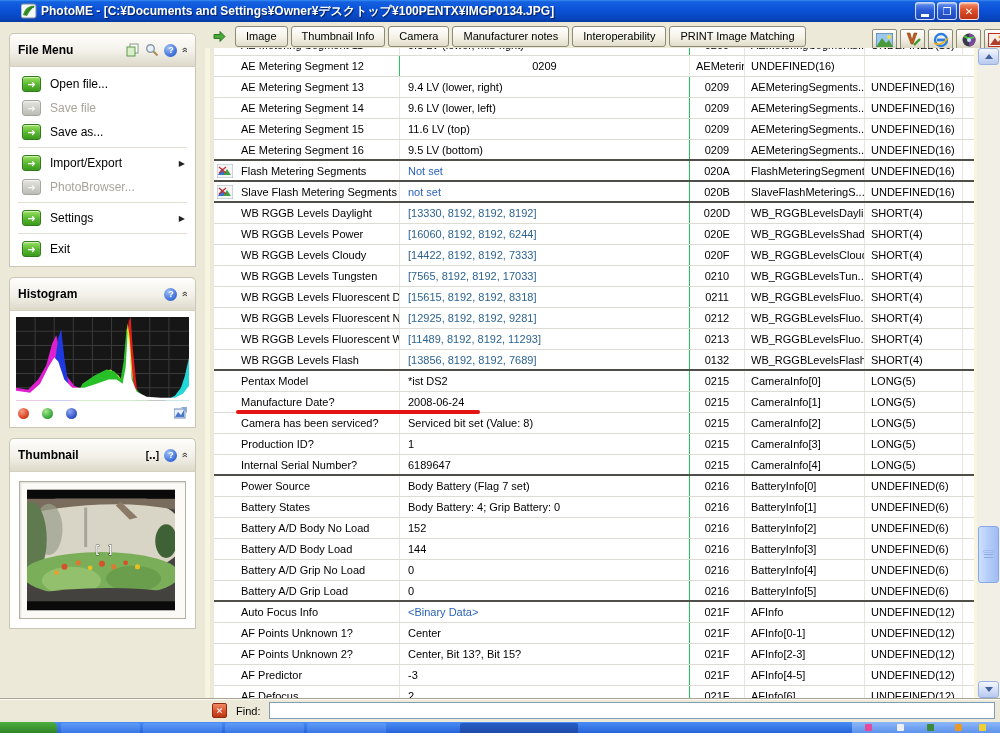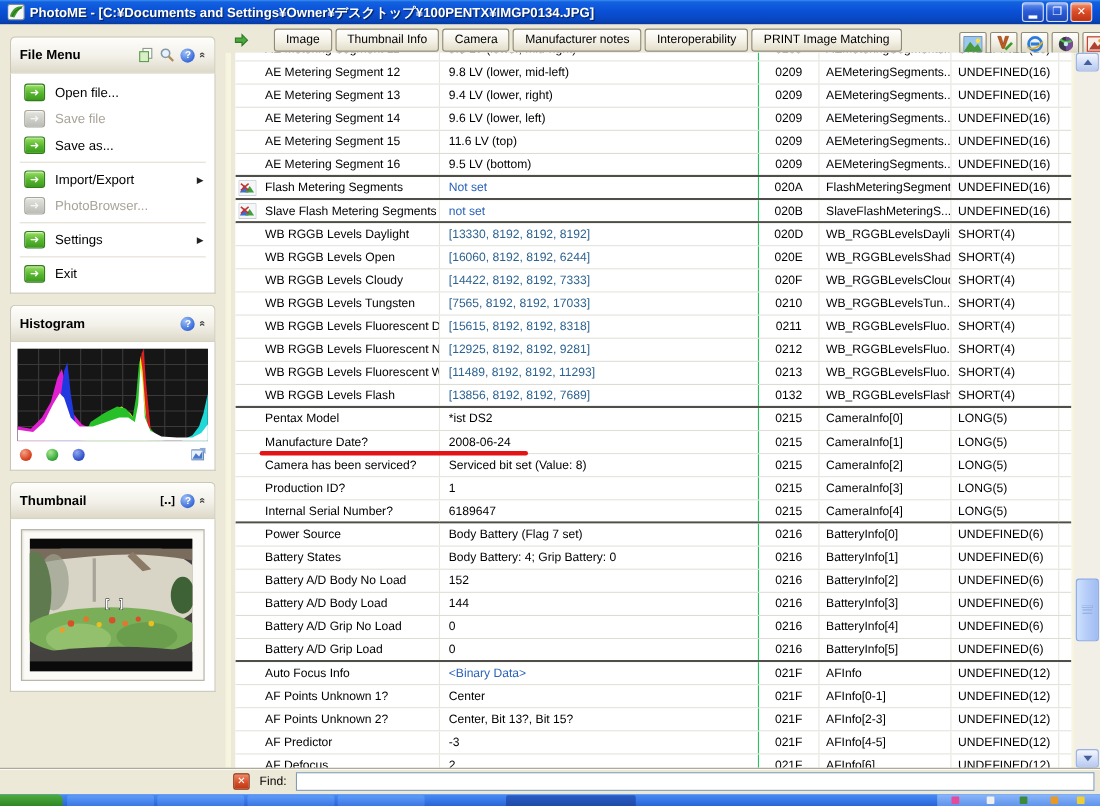--- a/index.html
+++ b/index.html
@@ -6,21 +6,21 @@
   html,body { margin:0; padding:0; }
   body {
     width:1000px; height:733px; position:relative; overflow:hidden;
     background:#ece9d8; font-family:"Liberation Sans","DejaVu Sans",sans-serif;
     font-size:11px; color:#000;
   }
   
   .titlebar {
     position:absolute; top:0; left:0; width:1000px; height:22px;
     background:linear-gradient(180deg,#3a8ff3 0%,#1462e0 8%,#0a51d8 45%,#0845bd 85%,#063a9e 100%);
-    display:flex; align-items:center; padding:0 7px; color:#fff;
+    display:flex; align-items:center; padding:0 21px; color:#fff;
   }
   .titlebar .app-icon { width:16px; height:16px; margin-right:4px; flex:0 0 auto; }
   .titlebar .ttl {
     font-weight:bold; font-size:12px; white-space:nowrap; overflow:hidden;
     text-shadow:1px 1px 1px rgba(0,0,0,.6); flex:1;
   }
   .winbtn {
     width:20px; height:18px; margin-left:2px; border:1px solid rgba(255,255,255,.75);
     border-radius:3px; display:flex; align-items:center; justify-content:center;
     color:#fff; font-size:10px; font-weight:bold; flex:0 0 auto;
@@ -68,21 +68,21 @@
   .chdot.r { background:radial-gradient(circle at 35% 30%,#f6a088,#d8411e 65%,#a82c10); }
   .chdot.g { background:radial-gradient(circle at 35% 30%,#a8e890,#37a83c 65%,#227a28); }
   .chdot.b { background:radial-gradient(circle at 35% 30%,#90a8f0,#3352c8 65%,#2038a0); }
   .hist-export { margin-left:auto; }
   
   .thumb-body { padding:9px; }
   .thumb-frame { border:1px solid #b4b0a0; background:#fbfaf6; padding:7px; box-shadow:inset 1px 1px 2px rgba(0,0,0,.12); }
   .thumb-img { position:relative; width:148px; height:122px; }
   .thumb-img svg { display:block; }
   
-  .tabrow { position:absolute; left:205px; top:24px; width:795px; height:24px; display:flex; align-items:center; gap:17px; padding-left:8px; }
+  .tabrow { position:absolute; left:205px; top:24px; width:795px; height:24px; display:flex; align-items:center; gap:3px; padding-left:8px; }
   .goarrow { width:13px; height:13px; margin-right:6px; flex:0 0 auto; }
   .tab {
     height:21px; padding:0 10px; border:1px solid #8f8a78; border-radius:3px;
     background:linear-gradient(180deg,#ffffff 0%,#f4f1e6 55%,#e2ddca 100%);
     display:flex; align-items:center; font-size:11px; white-space:nowrap;
   }
   .toolbar { position:absolute; top:29px; left:872px; width:140px; display:flex; gap:3px; }
   .tbtn {
     width:25px; height:21px; border:1px solid #8f8a78; border-radius:2px;
     background:linear-gradient(180deg,#ffffff 0%,#efecdf 55%,#d9d4c0 100%);
@@ -373,21 +373,20 @@
         <div class="tc cname">AE Metering Segment 11</div>
         <div class="tc cval">9.5 LV (lower, mid-right)</div>
         <div class="tc ctag">0209</div>
         <div class="tc ctgn">AEMeteringSegments...</div>
         <div class="tc ctyp">UNDEFINED(16)</div>
         <div class="tc cend"></div>
       </div>
       <div class="trow">
         <div class="tc cico"></div>
         <div class="tc cname">AE Metering Segment 12</div>
-        <div class="tc cval">9.8 LV (lower, mid-left)</div>
         <div class="tc ctag">0209</div>
         <div class="tc ctgn">AEMeteringSegments...</div>
         <div class="tc ctyp">UNDEFINED(16)</div>
         <div class="tc cend"></div>
       </div>
       <div class="trow">
         <div class="tc cico"></div>
         <div class="tc cname">AE Metering Segment 13</div>
         <div class="tc cval">9.4 LV (lower, right)</div>
         <div class="tc ctag">0209</div>
@@ -458,21 +457,21 @@
         <div class="tc cico"></div>
         <div class="tc cname">WB RGGB Levels Daylight</div>
         <div class="tc cval v-navy">[13330, 8192, 8192, 8192]</div>
         <div class="tc ctag">020D</div>
         <div class="tc ctgn">WB_RGGBLevelsDayli...</div>
         <div class="tc ctyp">SHORT(4)</div>
         <div class="tc cend"></div>
       </div>
       <div class="trow">
         <div class="tc cico"></div>
-        <div class="tc cname">WB RGGB Levels Open</div>
+        <div class="tc cname">WB RGGB Levels Power</div>
         <div class="tc cval v-navy">[16060, 8192, 8192, 6244]</div>
         <div class="tc ctag">020E</div>
         <div class="tc ctgn">WB_RGGBLevelsShade</div>
         <div class="tc ctyp">SHORT(4)</div>
         <div class="tc cend"></div>
       </div>
       <div class="trow">
         <div class="tc cico"></div>
         <div class="tc cname">WB RGGB Levels Cloudy</div>
         <div class="tc cval v-navy">[14422, 8192, 8192, 7333]</div>

